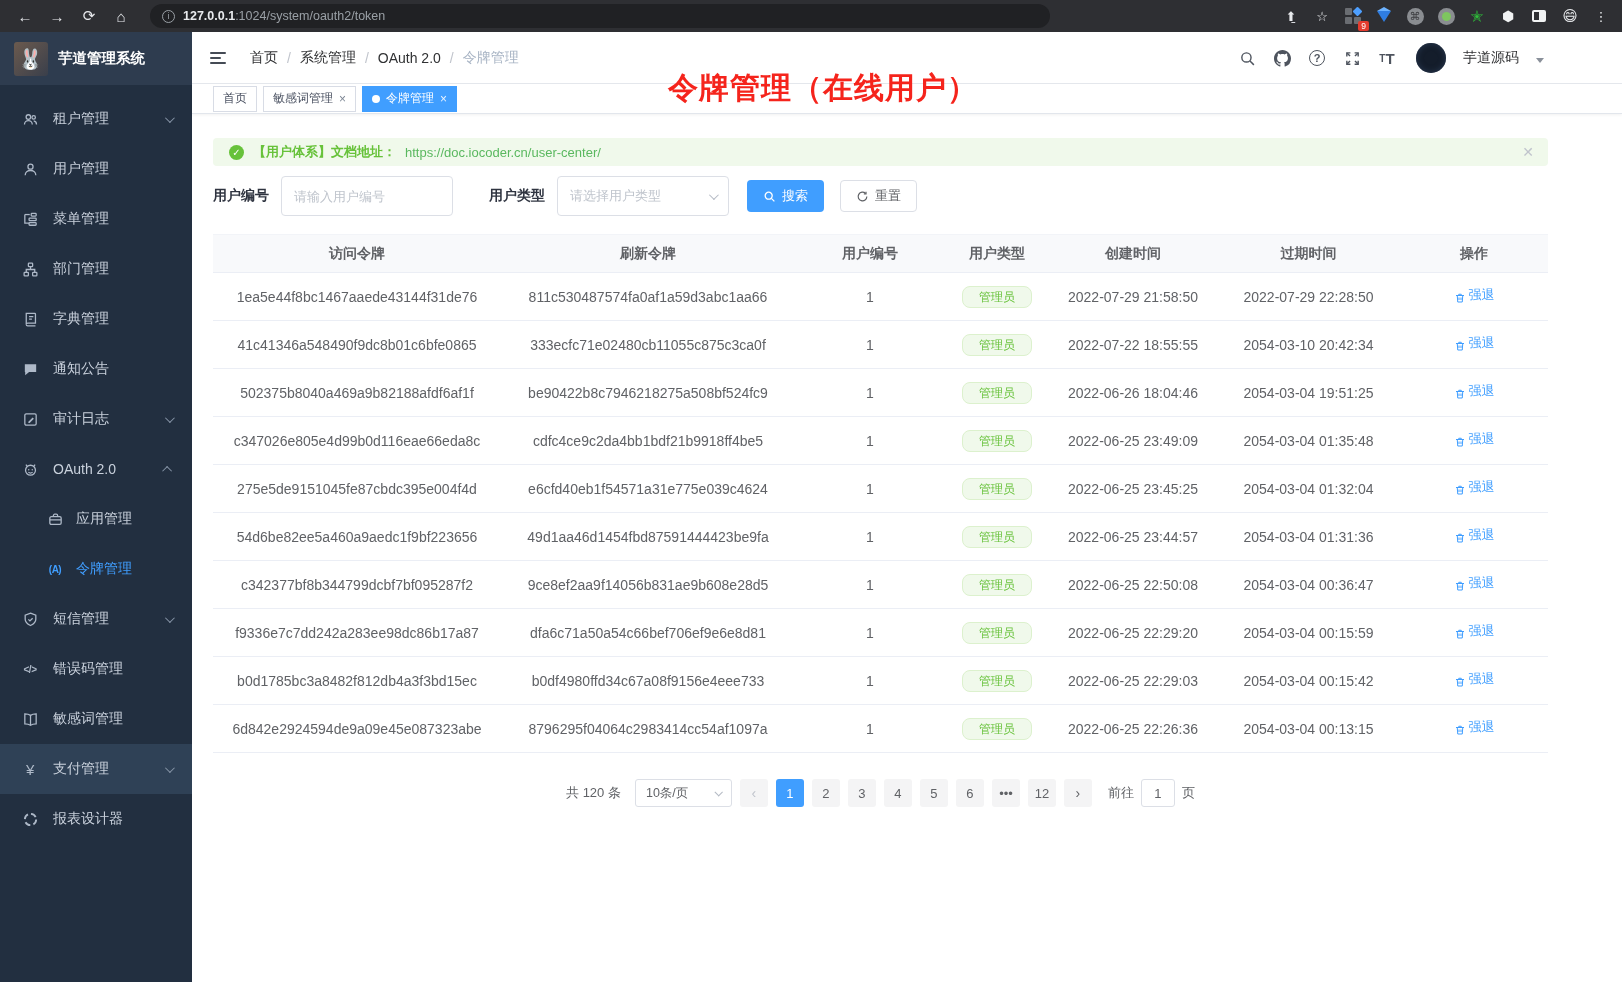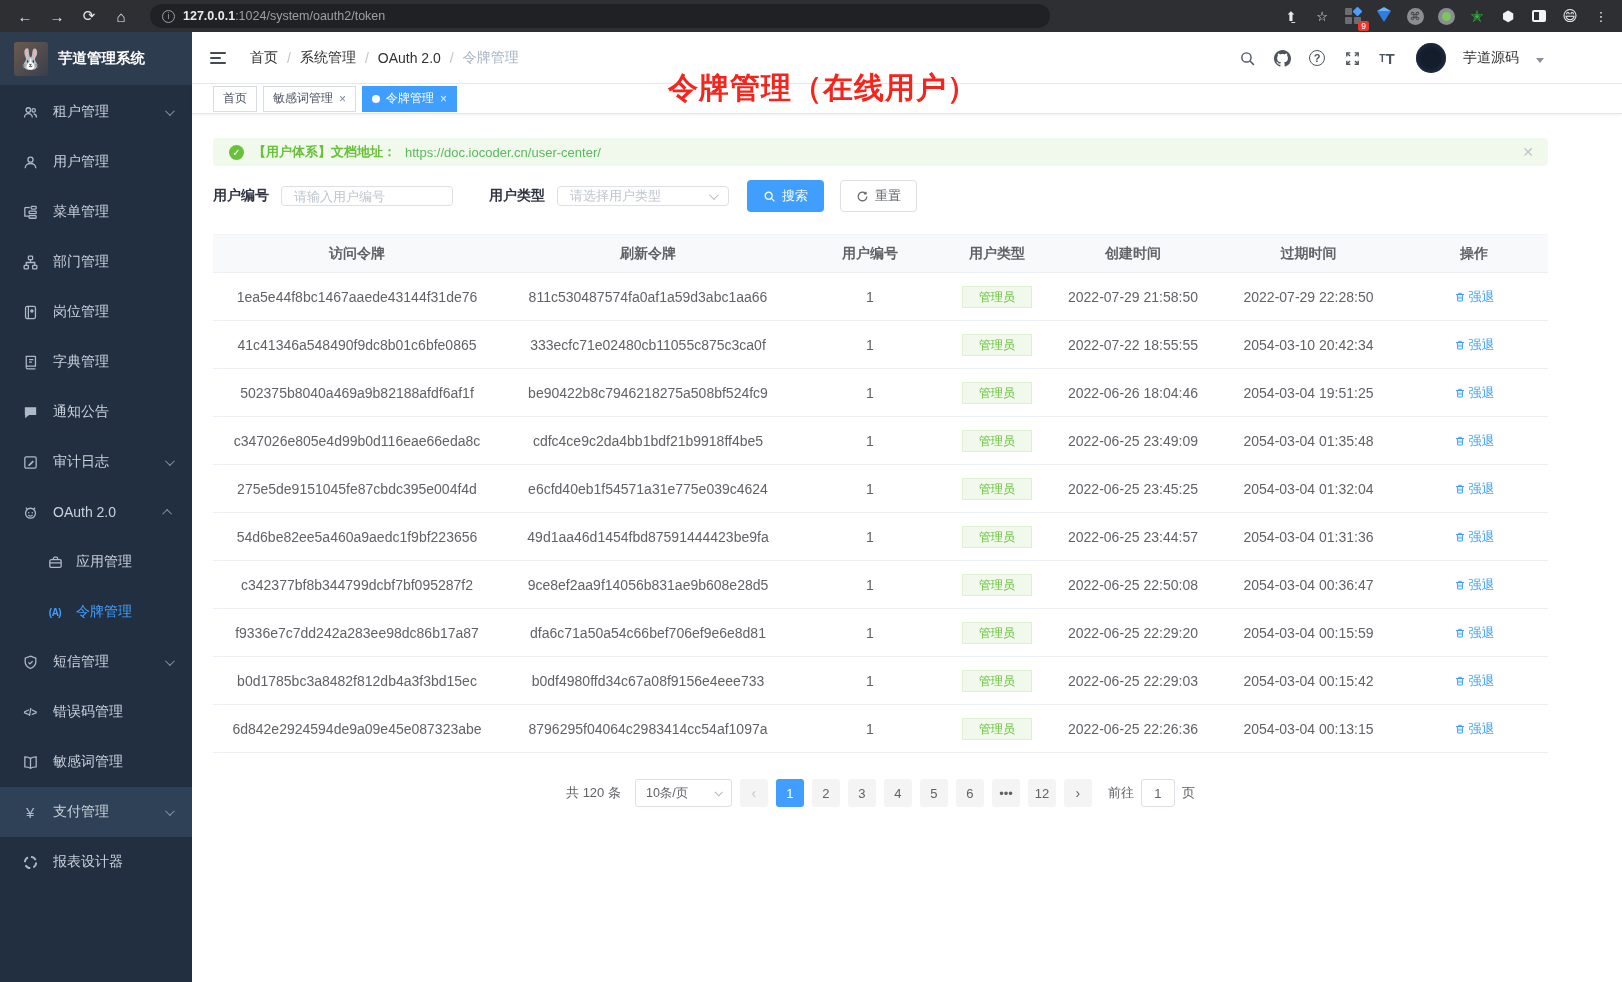--- a/index.html
+++ b/index.html
@@ -41,21 +41,21 @@
   .panel-ic i { position:absolute; right:0; top:0; width:5px; height:100%; background:#f1f3f4; }
   .emoji { font-size:15px; }
   .dots3 { color:#e8eaed; letter-spacing:0; font-size:13px; }
 
   
   .sidebar { position:absolute; top:32px; left:0; width:192px; height:950px; background:#222f40; }
   .logo-bar { height:53px; background:#2e3c4f; display:flex; align-items:center; padding:0 14px; gap:10px; }
   .logo-img { width:34px; height:34px; border-radius:3px; background:linear-gradient(135deg,#6b5a4e,#3a3f4b);
     display:flex; align-items:center; justify-content:center; font-size:20px; }
   .logo-title { color:#fff; font-size:14.5px; font-weight:700; white-space:nowrap; }
-  .menu { padding-top:2px; }
+  .menu { padding-top:9px; }
   .m-item { height:50px; display:flex; align-items:center; padding:0 16px 0 21px;
     color:#c9d1dc; font-size:14px; cursor:pointer; }
   .m-item .ic { width:18px; height:18px; margin-right:14px; display:flex; align-items:center;
     justify-content:center; color:#aeb9c8; font-size:12px; flex:0 0 auto; }
   .m-item .ic svg { width:17px; height:17px; }
   .m-item .lbl { flex:1 1 auto; white-space:nowrap; }
   .m-item .chev { width:7px; height:7px; border-right:1.4px solid #8694a6; border-bottom:1.4px solid #8694a6;
     transform:rotate(45deg) translateY(-2px); margin-right:4px; }
   .m-item .chev.up { transform:rotate(-135deg) translateY(-2px); }
   .m-item.sub { padding-left:46px; }
@@ -107,43 +107,43 @@
   .alert { margin-top:24px; height:28px; background:#f0f9eb; border-radius:4px; display:flex;
     align-items:center; padding:0 16px; gap:9px; position:relative; }
   .alert-check { width:15px; height:15px; border-radius:50%; background:#67c23a; color:#fff;
     font-size:10px; display:flex; align-items:center; justify-content:center; flex:0 0 auto; }
   .alert-text { font-size:13px; color:#67c23a; font-weight:600; }
   .alert-link { font-size:13px; color:#5ab85f; text-decoration:none; font-weight:400; }
   .alert-x { position:absolute; right:14px; color:#c0c4cc; font-size:14px; cursor:pointer; }
 
   .filters { margin-top:14px; display:flex; align-items:center; gap:10px; height:32px; }
   .f-label { font-size:14px; font-weight:700; color:#2f3440; margin-right:2px; white-space:nowrap; }
-  .f-input, .f-select { height:20px; border:1px solid #dcdfe6; border-radius:4px; background:#fff;
+  .f-input, .f-select { height:40px; border:1px solid #dcdfe6; border-radius:4px; background:#fff;
     font-size:13px; color:#606266; padding:0 12px; }
   .f-input { width:172px; }
   .f-input::placeholder { color:#bfc4cc; }
   .f-select { width:172px; display:flex; align-items:center; justify-content:space-between;
     color:#bfc4cc; cursor:pointer; margin-right:8px; }
   .f-select .chev { width:7px; height:7px; border-right:1.4px solid #b4bac4; border-bottom:1.4px solid #b4bac4;
     transform:rotate(45deg) translateY(-2px); }
   .f-gap { width:16px; }
   .btn { height:32px; border-radius:4px; font-size:13px; display:inline-flex; align-items:center;
     gap:6px; padding:0 15px; cursor:pointer; border:1px solid transparent; }
   .btn.primary { background:#409eff; color:#fff; }
   .btn.plain { background:#fff; color:#606266; border-color:#dcdfe6; margin-left:6px; }
   .btn svg { width:13px; height:13px; }
 
   table { margin-top:22px; width:1335px; border-collapse:collapse; table-layout:fixed; }
   thead th { height:38px; background:#f8f9fb; font-size:14px; font-weight:700; color:#606266;
     text-align:center; border-bottom:1px solid #ebeef5; border-top:1px solid #f2f4f8; }
   tbody td { height:48px; font-size:14px; color:#606266; text-align:center;
     border-bottom:1px solid #ebeef5; white-space:nowrap; overflow:hidden; }
   .tag-admin { display:inline-block; background:#f0f9eb; border:1px solid #dcf1cd; color:#67c23a;
-    font-size:12px; line-height:20px; padding:0 16px; border-radius:0; }
-  .op-link { color:#409eff; font-size:13px; display:inline-flex; align-items:center; gap:3px;
+    font-size:12px; line-height:20px; padding:0 16px; border-radius:8px; }
+  .op-link { color:#409eff; font-size:13px; display:inline-flex; align-items:flex-end; gap:3px;
     cursor:pointer; text-decoration:none; }
   .op-link svg { width:12px; height:12px; }
 
   .pagination { margin-top:26px; display:flex; align-items:center; justify-content:center;
     gap:8px; font-size:13px; color:#606266; }
   .pg-total { margin-right:6px; }
   .pg-size { width:97px; height:28px; border:1px solid #dcdfe6; border-radius:3px; display:flex;
     align-items:center; justify-content:space-between; padding:0 10px; font-size:12.5px;
     color:#606266; cursor:pointer; }
   .pg-size .chev { width:6px; height:6px; border-right:1.3px solid #b4bac4; border-bottom:1.3px solid #b4bac4;
@@ -253,30 +253,20 @@
               <rect x="3" y="16" width="6" height="5" rx="1"></rect>
               <rect x="15" y="16" width="6" height="5" rx="1"></rect>
               <path d="M12 8v4M6 16v-4h12v4"></path>
             </svg>
           </span>
           <span class="lbl">部门管理</span>
         </div>
         <div class="m-item">
           <span class="ic">
             <svg viewBox="0 0 24 24" fill="none" stroke="currentColor" stroke-width="1.8">
-              <rect x="5" y="3.5" width="14" height="17" rx="2"></rect>
-              <path d="M9 3.5v17"></path>
-              <circle cx="14" cy="10" r="1.6" fill="currentColor"></circle>
-            </svg>
-          </span>
-          <span class="lbl">岗位管理</span>
-        </div>
-        <div class="m-item">
-          <span class="ic">
-            <svg viewBox="0 0 24 24" fill="none" stroke="currentColor" stroke-width="1.8">
               <path d="M6 3.5h12a1 1 0 0 1 1 1V17H8a2 2 0 0 0-2 2z"></path>
               <path d="M6 19a2 2 0 0 0 2 2h11"></path>
               <path d="M10 8h6M10 11.5h4"></path>
             </svg>
           </span>
           <span class="lbl">字典管理</span>
         </div>
         <div class="m-item">
           <span class="ic">
             <svg viewBox="0 0 24 24" fill="none" stroke="currentColor" stroke-width="1.8">

